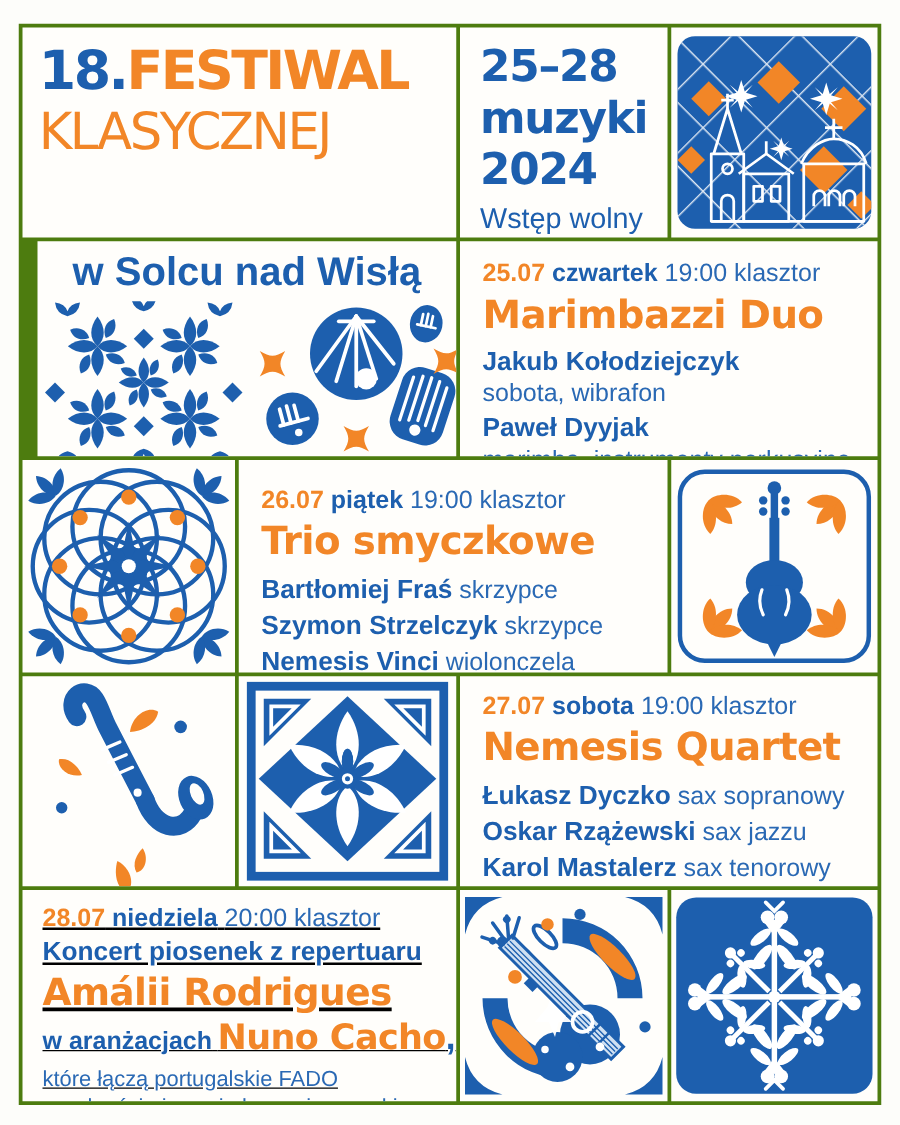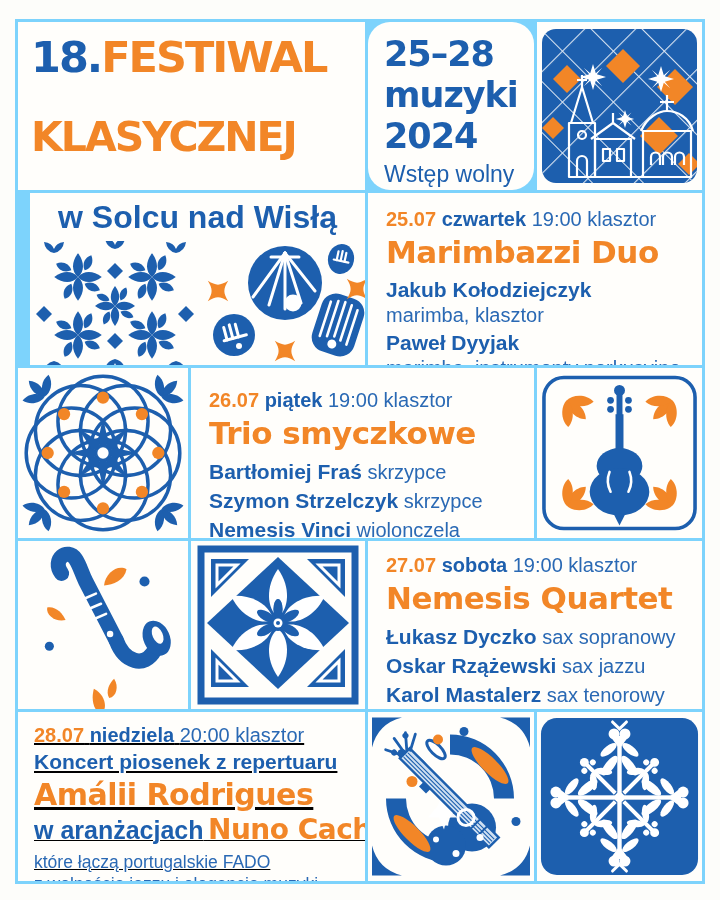--- a/index.html
+++ b/index.html
@@ -1,30 +1,30 @@
 <!DOCTYPE html>
 <html><head>
 <meta charset="utf-8">
 <style>
   html,body{margin:0;padding:0;background:#fdfdfa;}
   body{width:720px;height:900px;position:relative;font-family:"Liberation Sans",sans-serif;overflow:hidden;}
-  .frame{position:absolute;left:15px;top:19px;width:690px;height:865px;background:#7dd3fc;padding:3px;box-sizing:border-box;
+  .frame{position:absolute;left:15px;top:19px;width:690px;height:865px;background:#4d7c0f;padding:3px;box-sizing:border-box;
          display:grid;grid-template-columns:170px 174px 166px 165px;grid-template-rows:168px 172px 170px 168px 169px;gap:3px;}
   .cell{background:#fffefb;position:relative;overflow:hidden;}
   .blue{color:#1d5fae;}
   .orange{color:#f28627;}
 
   
   .title-cell{grid-column:1/3;grid-row:1;padding:12px 0 0 13px;font-family:"DejaVu Sans","Liberation Sans",sans-serif;}
   .t-line1{font-size:43px;font-weight:bold;letter-spacing:-2px;line-height:46px;white-space:nowrap;}
   .t-line2{font-size:53px;font-weight:bold;letter-spacing:-1px;line-height:52px;}
-  .t-line3{font-size:41px;font-weight:bold;letter-spacing:-2px;line-height:50px;margin-top:32px;}
+  .t-line3{font-size:41px;font-weight:normal;letter-spacing:-2px;line-height:50px;}
 
   
-  .date-cell{grid-column:3;grid-row:1;padding:12px 0 0 16px;font-family:"DejaVu Sans","Liberation Sans",sans-serif;border-radius:22px;}
+  .date-cell{grid-column:3;grid-row:1;padding:12px 0 0 16px;font-family:"DejaVu Sans","Liberation Sans",sans-serif;}
   .d-big{font-size:35px;font-weight:bold;color:#1d5fae;line-height:41px;letter-spacing:-1px;}
   .d-small{font-size:23px;color:#1d5fae;line-height:30px;margin-top:2px;font-family:"Liberation Sans",sans-serif;}
 
   .tile-cell{grid-row:1;grid-column:4;}
   svg{display:block;}
 
   
   .loc-cell{grid-column:1/3;grid-row:2;margin-left:12px;}
   .loc-head{height:48px;display:flex;align-items:center;justify-content:center;font-size:32px;color:#1d5fae;font-weight:bold;letter-spacing:0px;}
   .loc-body{display:flex;height:124px;}
@@ -45,21 +45,21 @@
   .etitle{font-size:31px;font-weight:bold;color:#f28627;line-height:38px;letter-spacing:-0.5px;margin:2px 0 6px 0;font-family:"DejaVu Sans","Liberation Sans",sans-serif;}
   .p-name{font-size:21px;font-weight:bold;color:#1d5fae;line-height:26px;}
   .p-role{font-size:20px;color:#2a69b4;line-height:24px;margin-bottom:3px;}
   .p-line{font-size:20px;line-height:29px;white-space:nowrap;}
   .p-line .p-name{font-size:21px;}
   .p-line .p-role-in{color:#2a69b4;}
 
   .ev4 .intro{font-size:21px;font-weight:bold;color:#1d5fae;line-height:30px;}
   .ev4 .etitle4{font-size:30px;font-weight:bold;color:#f28627;line-height:36px;font-family:"DejaVu Sans","Liberation Sans",sans-serif;letter-spacing:-0.5px;}
   .ev4 .arrline{line-height:34px;white-space:nowrap;}
-  .ev4 .arr-pre{font-size:25px;font-weight:bold;color:#1d5fae;}
+  .ev4 .arr-pre{font-size:20px;font-weight:bold;color:#1d5fae;}
   .ev4 .arr-name{font-size:28px;font-weight:bold;color:#f28627;font-family:"DejaVu Sans","Liberation Sans",sans-serif;letter-spacing:-0.5px;}
   .ev4 .arr-comma{font-size:28px;font-weight:bold;color:#1d5fae;}
   .ev4 .desc{font-size:17.5px;color:#2a69b4;line-height:22px;}
 
   .r3c1{grid-column:1;grid-row:3;}
   .r3c4{grid-column:4;grid-row:3;}
   .r4c1{grid-column:1;grid-row:4;}
   .r4c2{grid-column:2;grid-row:4;}
   .r5c3{grid-column:3;grid-row:5;}
   .r5c4{grid-column:4;grid-row:5;}
@@ -226,21 +226,21 @@
   </div>
 
   <div class="cell event ev1">
     <div class="meta">
       <span class="m-date">25.07</span>
       <span class="m-day">czwartek</span>
       <span class="m-tp">19:00 klasztor</span>
     </div>
     <div class="etitle">Marimbazzi Duo</div>
     <div class="p-name">Jakub Kołodziejczyk</div>
-    <div class="p-role">marimba, klasztor</div>
+    <div class="p-role">sobota, wibrafon</div>
     <div class="p-name">Paweł Dyyjak</div>
     <div class="p-role">marimba, instrumenty perkusyjne</div>
   </div>
 
   <div class="cell r3c1">
     <svg width="100%" height="100%" viewBox="0 0 166 166" preserveAspectRatio="xMidYMid meet">
       <defs>
         <path id="mdrop" d="M0 0 C4.5 -4 5.5 -13 0 -19 C-5.5 -13 -4.5 -4 0 0 Z"></path>
         <g id="mfleur" fill="#1d5fae">
           <use href="#mdrop"></use>

